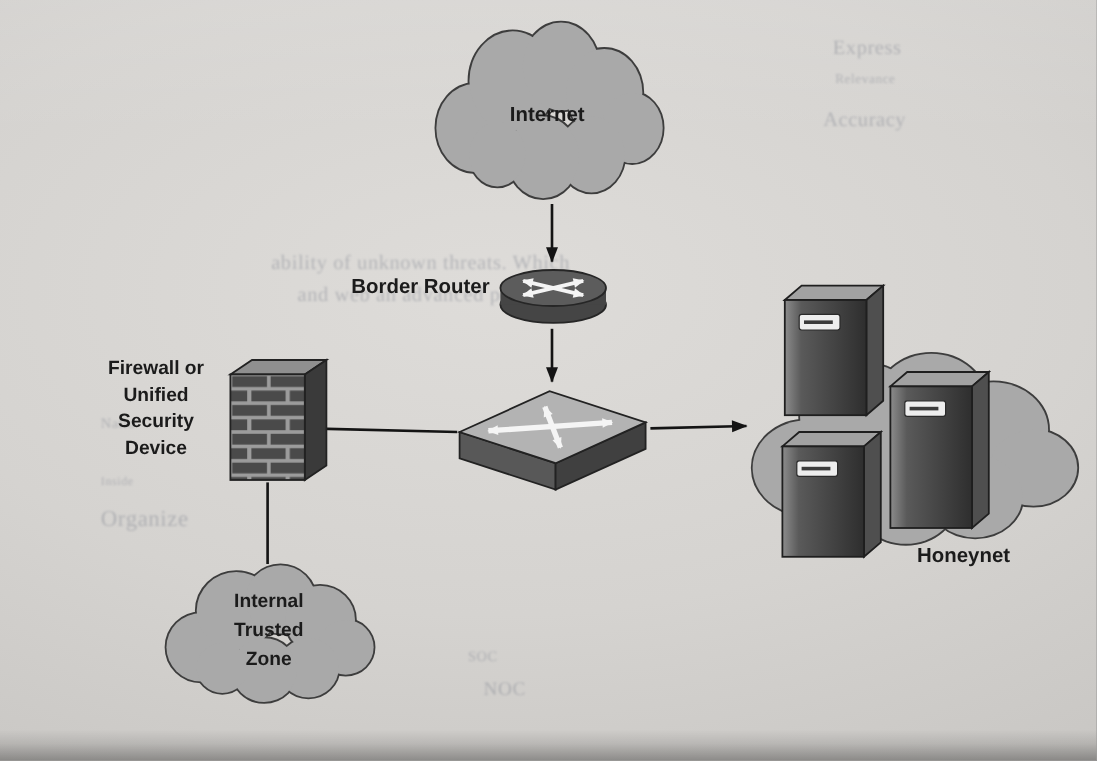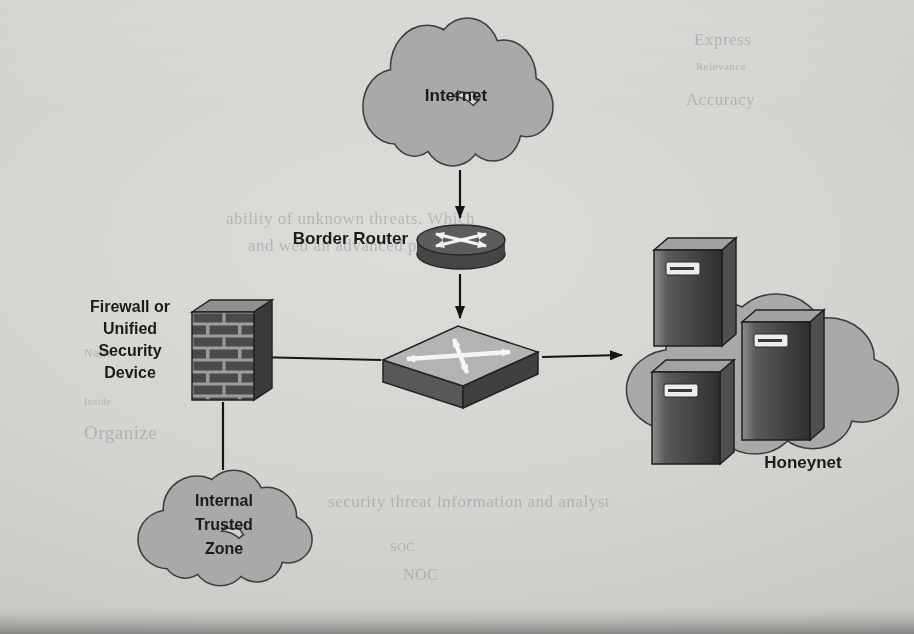--- a/index.html
+++ b/index.html
@@ -29,21 +29,20 @@
 
   <div class="bleed">
     <span class="bl" style="left:694px;top:30px;font-size:17px">Express</span>
     <span class="bl" style="left:696px;top:60px;font-size:11px">Relevance</span>
     <span class="bl" style="left:686px;top:90px;font-size:17px">Accuracy</span>
     <span class="bl" style="left:226px;top:209px;font-size:17px">ability of unknown threats. Which</span>
     <span class="bl" style="left:248px;top:236px;font-size:17px">and web an advanced persistent</span>
     <span class="bl" style="left:84px;top:346px;font-size:12px">Natio</span>
     <span class="bl" style="left:84px;top:396px;font-size:10px">Inside</span>
     <span class="bl" style="left:84px;top:422px;font-size:19px">Organize</span>
-    <span class="bl" style="left:328px;top:492px;font-size:17px">security threat information and analyst</span>
     <span class="bl" style="left:390px;top:540px;font-size:12px">SOC</span>
     <span class="bl" style="left:403px;top:566px;font-size:16px">NOC</span>
   </div>
 
   <svg class="diagram" width="914" height="634" viewBox="0 0 914 634">
     <defs>
 
       <g id="cloud">
         <g stroke="#3d3d3d" stroke-width="3">
           <circle cx="-60" cy="12" r="30" vector-effect="non-scaling-stroke"></circle>

